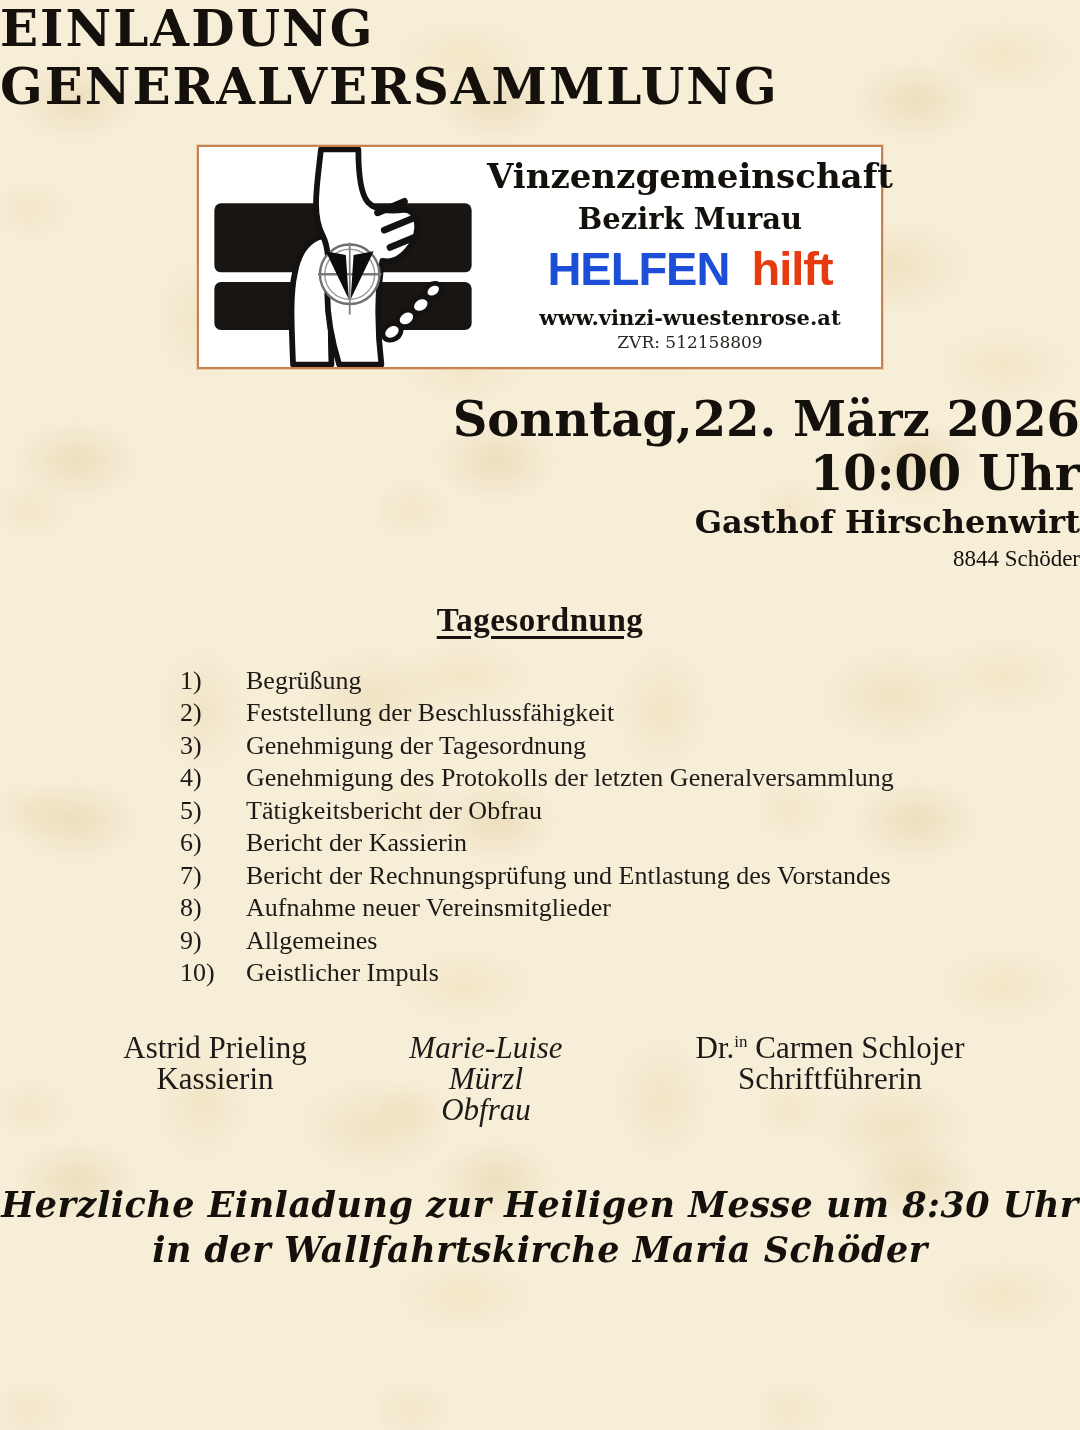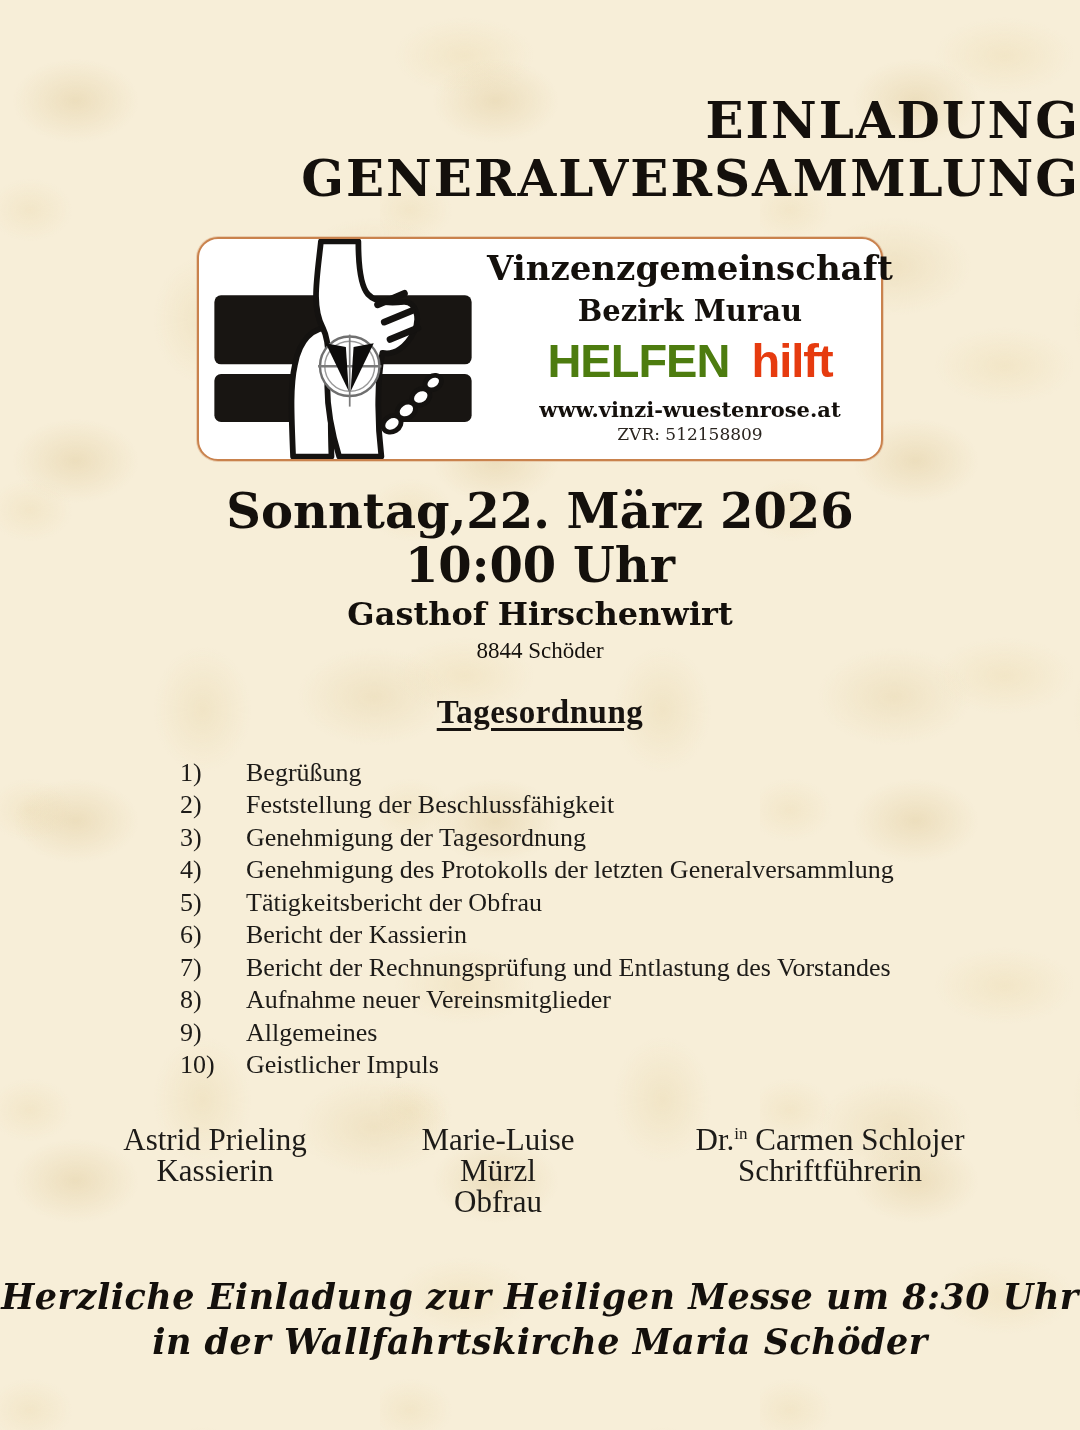--- a/index.html
+++ b/index.html
@@ -13,21 +13,21 @@
       radial-gradient(ellipse 110px 70px at 72% 62%, rgba(228,209,164,.40), transparent 70%),
       radial-gradient(ellipse 70px 90px at 44% 82%, rgba(231,213,168,.38), transparent 70%),
       radial-gradient(ellipse 100px 55px at 86% 18%, rgba(236,219,176,.42), transparent 70%),
       radial-gradient(ellipse 60px 45px at 8% 70%, rgba(234,216,172,.35), transparent 70%);
     background-size:420px 360px, 520px 430px, 460px 390px, 540px 310px, 380px 300px;
     font-family:"Liberation Serif", serif;
     color:#171310;
     overflow:hidden;
   }
   
-  .doc-title{padding-top:92px;text-align:right;
+  .doc-title{text-align:left;
     font-family:"DejaVu Serif", serif;font-weight:700;
     font-size:50px;line-height:1.15;letter-spacing:2px;color:#14100c;}
   
   .logo-box{
     box-sizing:border-box;
     width:686px;height:224px;
     margin:30px auto 0;
     background:#ffffff;
     border:2px solid #c9824d;
     box-shadow:0 0 0 1px #e9cdae;
@@ -37,56 +37,56 @@
   .logo-art svg{display:block;width:100%;height:100%;}
   .logo-text{flex:1;text-align:center;padding-top:12px;font-family:"DejaVu Serif", serif;}
   .org-name{font-size:34px;font-weight:700;line-height:1.05;color:#14100c;}
   .org-region{font-size:29px;font-weight:700;margin-top:7px;color:#14100c;}
   .slogan{margin-top:9px;font-family:"Liberation Sans", sans-serif;
     font-weight:700;font-size:47px;line-height:1;letter-spacing:-1px;}
   .slogan .w2{margin-left:10px;}
   .website{font-size:21px;font-weight:700;margin-top:13px;color:#14100c;}
   .zvr{font-size:17px;margin-top:2px;color:#2a2520;}
   
-  .event{margin-top:24px;text-align:center;font-family:"DejaVu Serif", serif;color:#14100c;}
+  .event{margin-top:24px;text-align:right;font-family:"DejaVu Serif", serif;color:#14100c;}
   .event-date,.event-time{font-size:48px;font-weight:700;line-height:1.12;}
   .event-venue{font-size:32px;font-weight:700;line-height:1.1;margin-top:4px;}
   .event-address{font-family:"Liberation Serif", serif;font-size:23px;margin-top:6px;font-weight:400;}
   
   .agenda-heading{margin:30px 12px 0;text-align:center;
     font-family:"Liberation Serif", serif;font-size:33px;font-weight:700;
     letter-spacing:.5px;
     text-decoration:underline;text-underline-offset:5px;text-decoration-thickness:2.5px;}
   .agenda-list{margin:26px 0 0 180px;width:740px;}
   .agenda-row{display:flex;font-size:26px;line-height:32.5px;color:#1d1b18;}
   .agenda-num{flex:0 0 66px;}
   .agenda-txt{flex:1;}
   
   .signatures{position:relative;margin-top:42px;height:68px;font-size:31px;line-height:31px;color:#1d1b18;}
   .sig{position:absolute;text-align:center;}
   .sig-1{left:100px;width:230px;}
-  .sig-2{left:382px;width:232px;}
+  .sig-2{left:370px;width:232px;font-style:italic;}
   .sig-3{left:655px;width:350px;}
   .sig sup{font-size:0.55em;vertical-align:super;line-height:0;}
   
   .footer{margin-top:82px;text-align:center;
     font-family:"DejaVu Serif", serif;font-style:italic;font-weight:700;
     font-size:35px;line-height:1.3;color:#14100c;letter-spacing:.5px;}
 </style>
 </head>
 <body>
 
 <div class="page">
 
   <header class="doc-title">
     <div>EINLADUNG</div>
     <div>GENERALVERSAMMLUNG</div>
   </header>
 
-  <section class="logo-box" style="border-color: rgb(201, 130, 77); border-radius: 21px;">
+  <section class="logo-box" style="border-color: rgb(201, 130, 77);">
     <div class="logo-art">
       <svg viewBox="0 0 300 228" preserveAspectRatio="xMidYMid meet" aria-hidden="true">
 
         <rect x="16" y="58" width="268" height="72" rx="7" fill="#181512"></rect>
         <rect x="16" y="140" width="268" height="50" rx="7" fill="#181512"></rect>
 
         <path d="M98,226 C96,178 95,152 100,130 C105,104 119,91 139,91 C153,91 162,100 170,112
                  C176,121 174,131 165,134 C158,136 150,132 144,126
                  C138,140 136,165 138,226 Z" fill="#ffffff" stroke="#141210" stroke-width="6" stroke-linejoin="round"></path>
 
@@ -115,21 +115,21 @@
           <line x1="157" y1="99" x2="157" y2="174" stroke="#7a7a7a" stroke-width="1.8"></line>
           <path d="M132,108 L153,112 L156,158 Z" fill="#0d0c0b"></path>
           <path d="M182,108 L161,112 L158,158 Z" fill="#0d0c0b"></path>
         </g>
       </svg>
     </div>
     <div class="logo-text">
       <div class="org-name">Vinzenzgemeinschaft</div>
       <div class="org-region">Bezirk Murau</div>
       <div class="slogan">
-        <span class="w1" style="color: #4d7c0f;">HELFEN</span>
+        <span class="w1" style="color: #1d4ed8;">HELFEN</span>
         <span class="w2" style="color: rgb(230, 59, 15);">hilft</span>
       </div>
       <div class="website">www.vinzi-wuestenrose.at</div>
       <div class="zvr">ZVR: 512158809</div>
     </div>
   </section>
 
   <section class="event">
     <div class="event-date">Sonntag,22. März 2026</div>
     <div class="event-time">10:00 Uhr</div>

